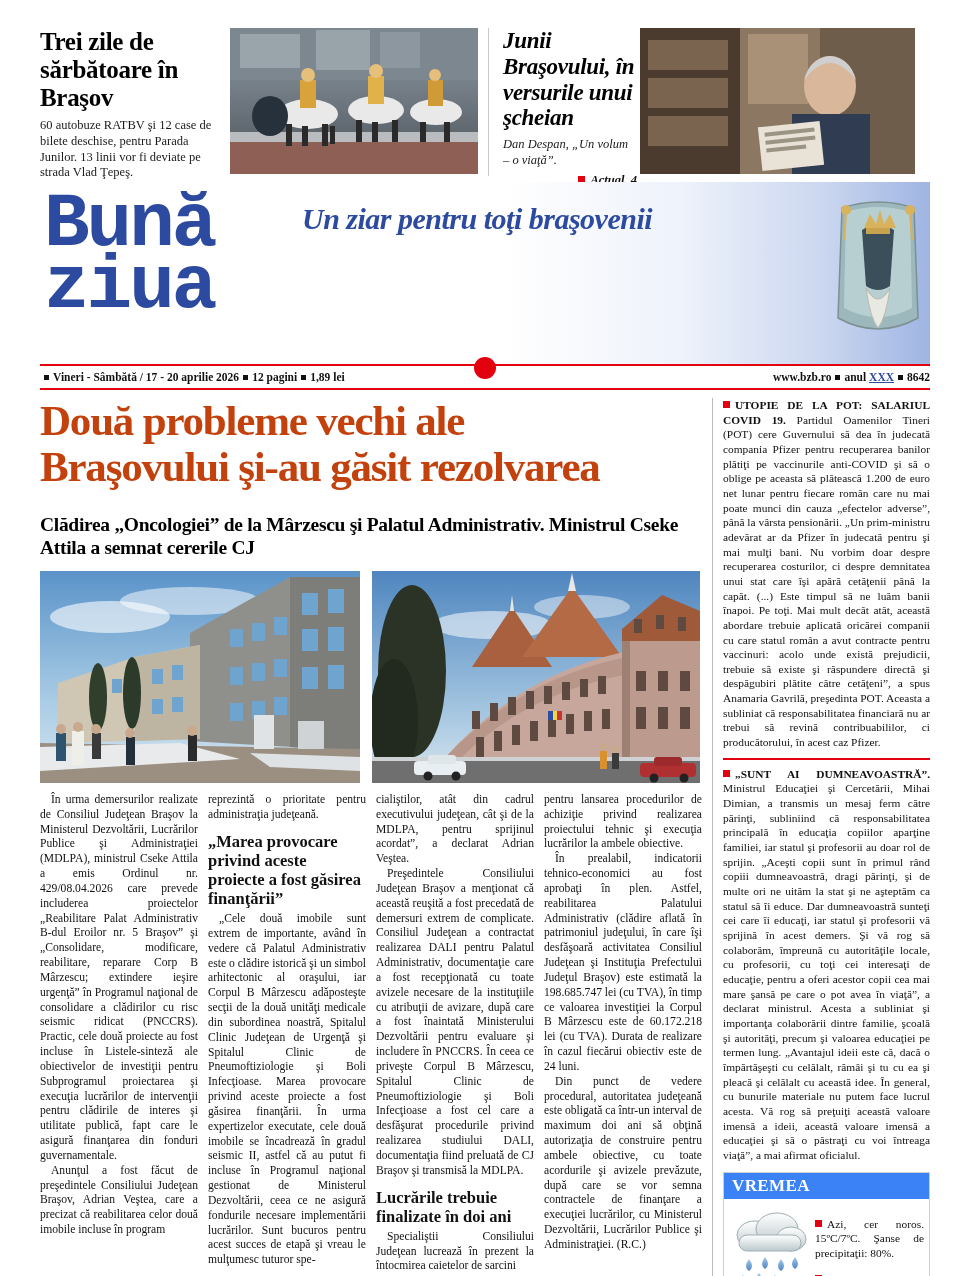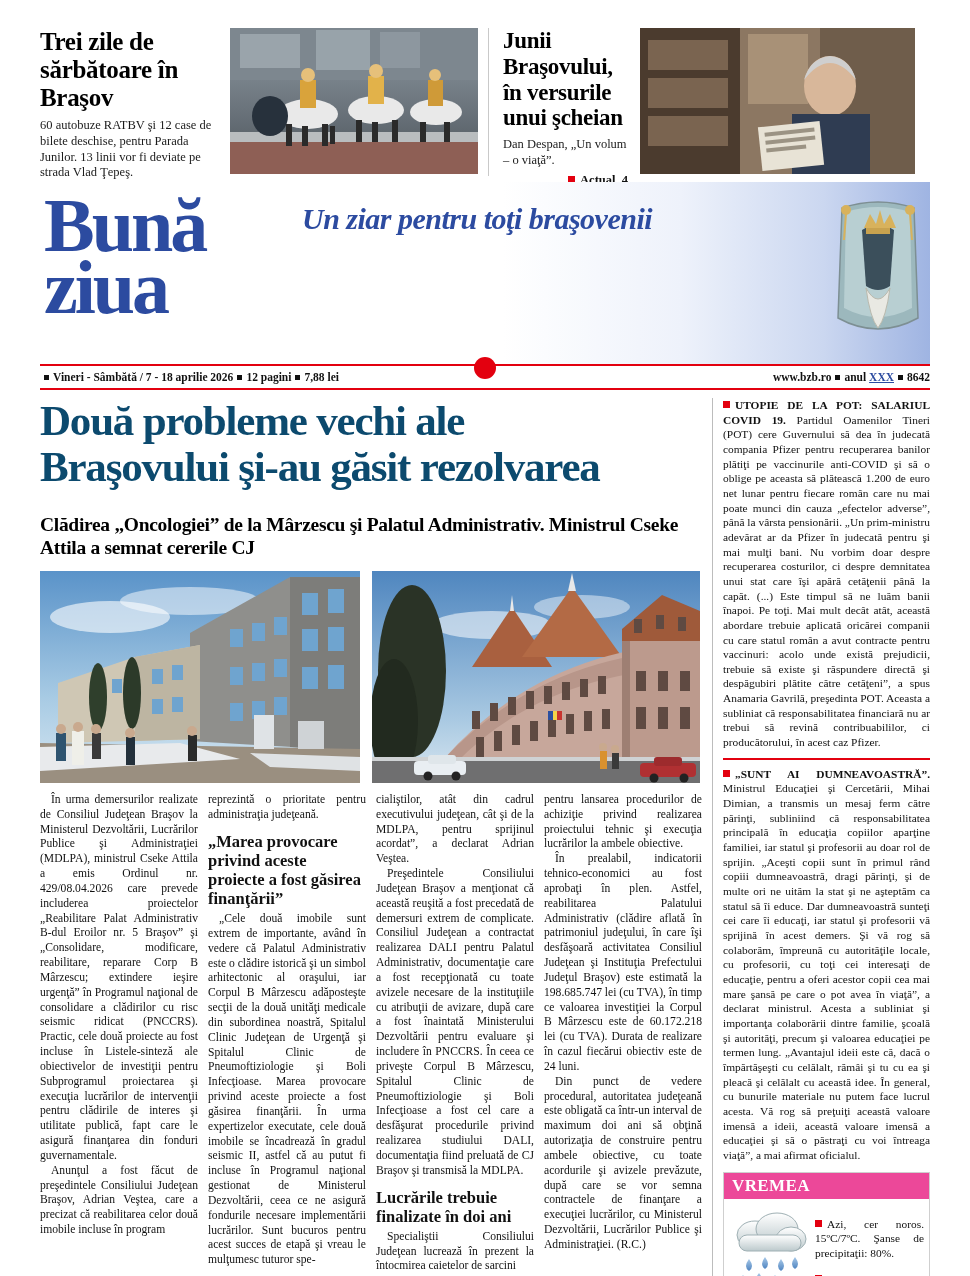--- a/index.html
+++ b/index.html
@@ -10,21 +10,21 @@
     font-family:"Liberation Serif", serif;
     color:#111;
     overflow:hidden;
   }
   .page { position:relative; width:970px; height:1276px; padding:0 40px; }
 
   
   .teaser-strip { display:flex; padding-top:28px; height:176px; gap:0; }
   .teaser-col-a { width:190px; padding-right:12px; }
   .teaser-photo-a { width:248px; height:146px; overflow:hidden; position:relative; }
-  .teaser-col-b { width:152px; padding:0 12px 0 14px; border-left:1px solid #c9c9c9; margin-left:10px;}
+  .teaser-col-b { width:152px; padding:0 3px 0 14px; border-left:1px solid #c9c9c9; margin-left:10px;font-style:italic;}
   .teaser-photo-b { width:275px; height:146px; overflow:hidden; position:relative; }
 
   .teaser-title {
     font-family:"Liberation Serif", serif;
     font-weight:bold; font-size:25px; line-height:1.12;
     letter-spacing:-0.3px; margin:0 0 6px 0; color:#000;
   }
   .teaser-title.small { font-size:23px; }
   .teaser-deck {
     font-size:12.5px; line-height:1.26; margin:0; color:#1a1a1a;
@@ -39,21 +39,21 @@
 
   
   .masthead-wrap { position:relative; height:182px; margin-top:6px; }
   .masthead-bg {
     position:absolute; inset:0;
     background:linear-gradient(90deg,#ffffff 0%, #ffffff 52%, #eef2fb 72%, #cbd7f0 88%, #9fb4e2 100%);
   }
   .mh-rule-top { position:absolute; left:0; right:0; top:0; height:3px; background:#e3000f; }
   .mh-buna {
     position:absolute; left:4px; top:12px;
-    font-family:Liberation Serif, serif;
+    font-family:Liberation Mono, monospace;
     font-weight:bold; font-size:76px; line-height:0.82;
     color:#2c4ba0; letter-spacing:-3px;
   }
   .mh-buna span { display:block; }
   .mh-slogan {
     position:absolute; left:262px; top:20px;
     font-family:"Liberation Serif", serif;
     font-style:italic; font-weight:bold; font-size:30px;
     color:#2c4ba0; letter-spacing:-0.5px;
   }
@@ -75,21 +75,21 @@
   .xxx { color:#2c4ba0; text-decoration:underline; }
 
   
   .main { display:flex; margin-top:8px; }
   .left { width:672px; padding-right:10px; }
   .right { width:218px; padding-left:10px; border-left:1px solid #bcbcbc; }
 
   .hl {
     font-family:"Liberation Serif", serif;
     font-weight:bold; font-size:43px; line-height:1.07;
-    letter-spacing:-1.2px; margin:0; color:#0c4a6e;
+    letter-spacing:-1.2px; margin:0; color:#c2410c;
   }
   .deck {
     font-family:"Liberation Serif", serif;
     font-weight:bold; font-size:19.5px; line-height:1.18;
     margin:23px 0 0 0; color:#000; letter-spacing:-0.3px;
   }
   .photos { display:flex; gap:12px; margin-top:12px; }
   .photo-1 { width:320px; height:212px; overflow:hidden; }
   .photo-2 { width:328px; height:212px; overflow:hidden; }
 
@@ -103,21 +103,21 @@
     margin:9px 0 4px 0; text-indent:0; text-align:left;
   }
 
   
   .brief { font-size:11.4px; line-height:1.285; text-align:justify; }
   .brief p { margin:0; }
   .brief .lead { font-weight:bold; }
   .hr-red { border:0; border-top:2px solid #e3000f; margin:8px 0 7px 0; }
 
   .weather { margin-top:10px; border:1px solid #cfcfcf; }
-  .weather-hd { background:#ec4899; color:#fff; font-family:"Liberation Serif", serif;
+  .weather-hd { background:#3b82f6; color:#fff; font-family:"Liberation Serif", serif;
                 font-weight:bold; font-size:17px; padding:3px 8px; letter-spacing:0.4px; }
   .weather-body { display:flex; padding:6px 5px 8px 5px; gap:6px; }
   .weather-icon { width:80px; flex:0 0 80px; }
   .weather-txt { font-size:11.4px; line-height:1.27; text-align:justify; }
 </style>
 </head>
 <body>
 
 <div class="page">
 
@@ -225,21 +225,21 @@
       <path d="M34 96 q12 22 24 0 q-4 30 -12 40 q-8 -10 -12 -40z" fill="#e9e9e3" stroke="#b9b9ad" stroke-width="1"></path>
       <circle cx="14" cy="18" r="5" fill="#d8b25c"></circle>
       <circle cx="78" cy="18" r="5" fill="#d8b25c"></circle>
       <path d="M14 22 l-2 26" stroke="#d8b25c" stroke-width="2" fill="none"></path>
       <path d="M78 22 l2 26" stroke="#d8b25c" stroke-width="2" fill="none"></path>
     </svg>
   </div>
 
   <div class="infobar">
     <div>
-      <span class="sq-s"></span><span>Vineri - Sâmbătă / 7 - 18 aprilie 2026</span><span class="sq-s"></span><span>12 pagini</span><span class="sq-s"></span><span>7,88 lei</span>
+      <span class="sq-s"></span><span>Vineri - Sâmbătă / 17 - 20 aprilie 2026</span><span class="sq-s"></span><span>12 pagini</span><span class="sq-s"></span><span>1,89 lei</span>
     </div>
     <div class="dot"></div>
     <div>
       <span>www.bzb.ro</span><span class="sq-s"></span><span>anul</span> <span class="xxx">XXX</span><span class="sq-s"></span><span>8642</span>
     </div>
   </div>
 
   <div class="main">
 
     <div class="left">

